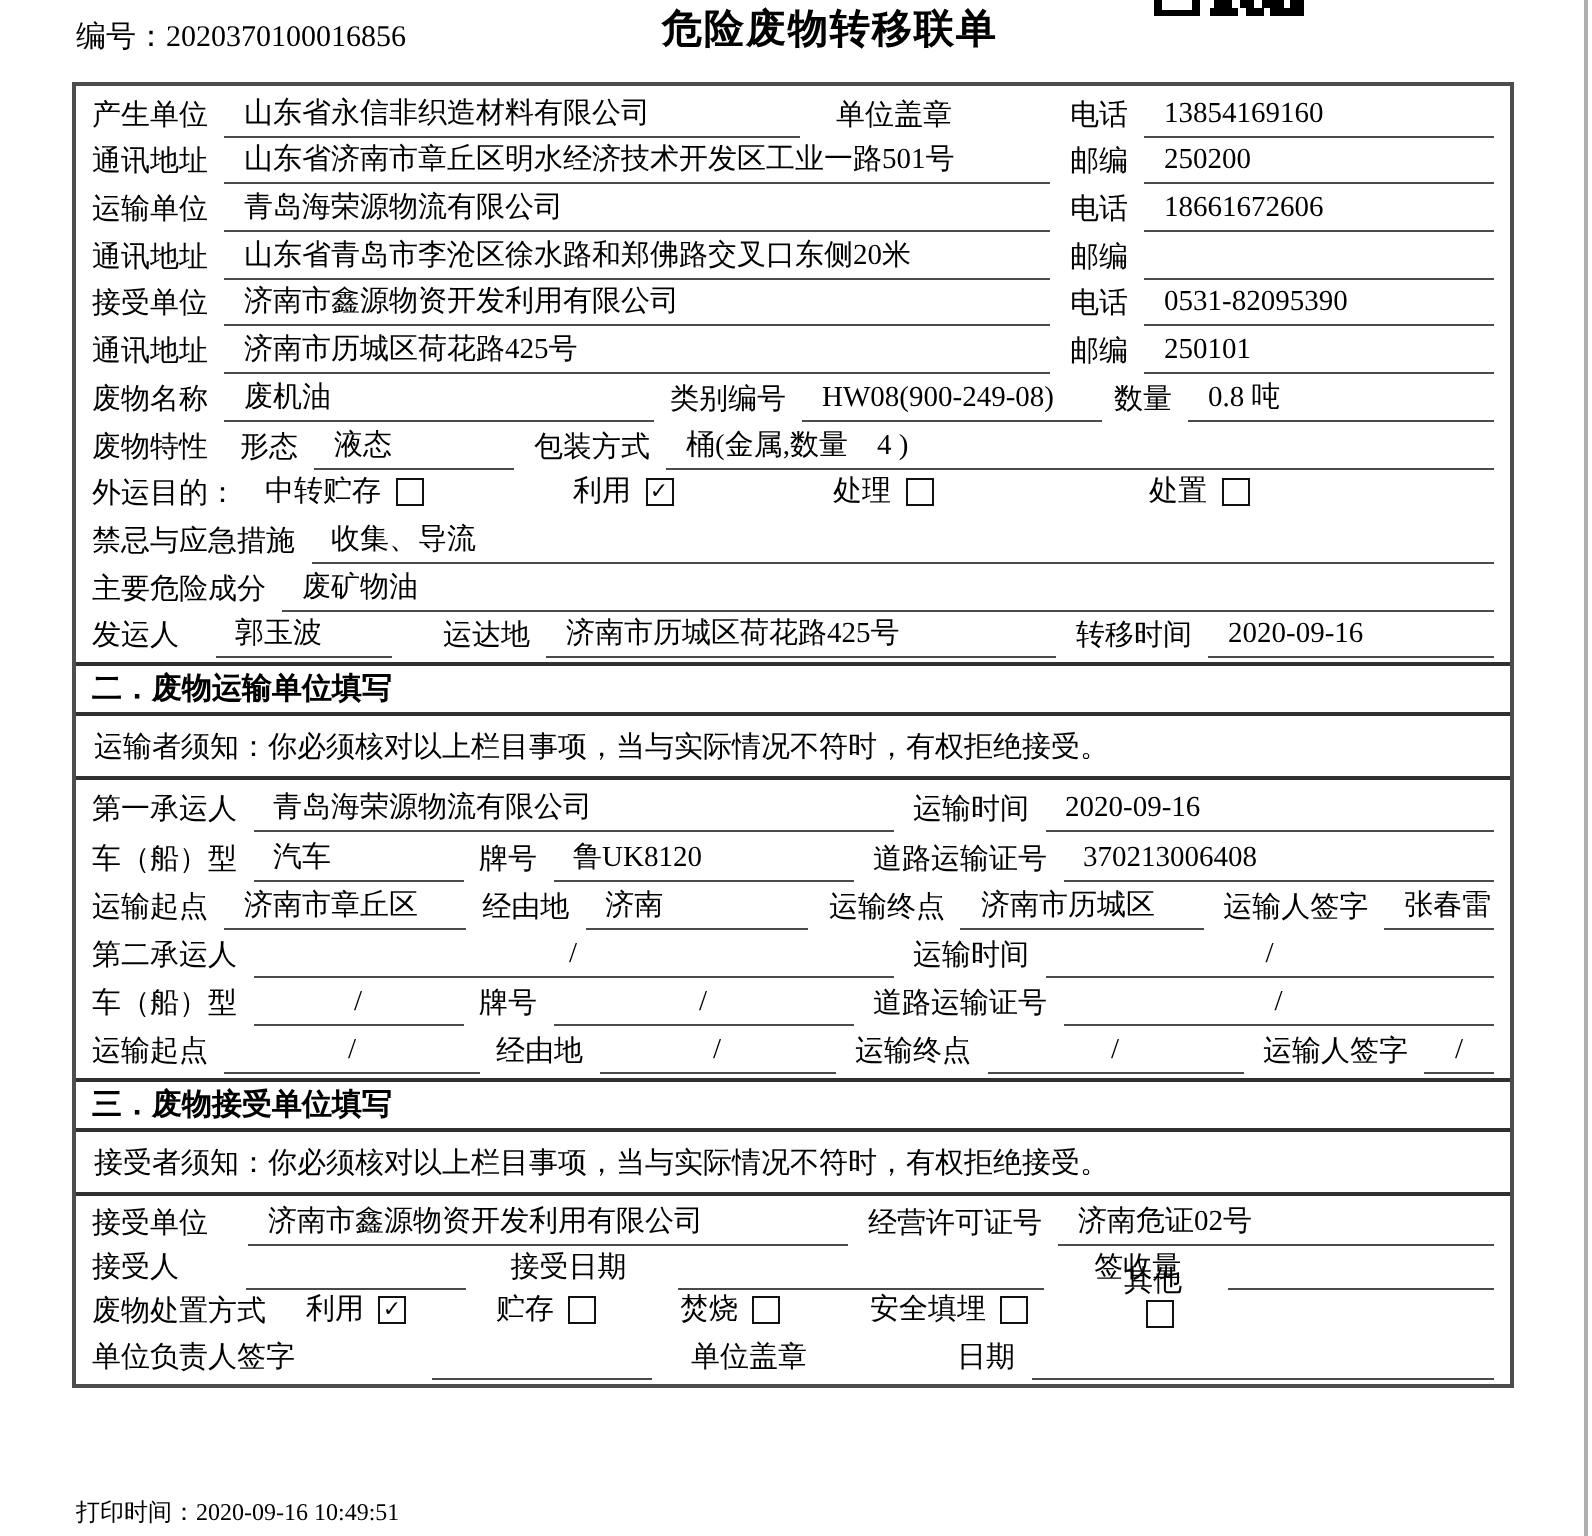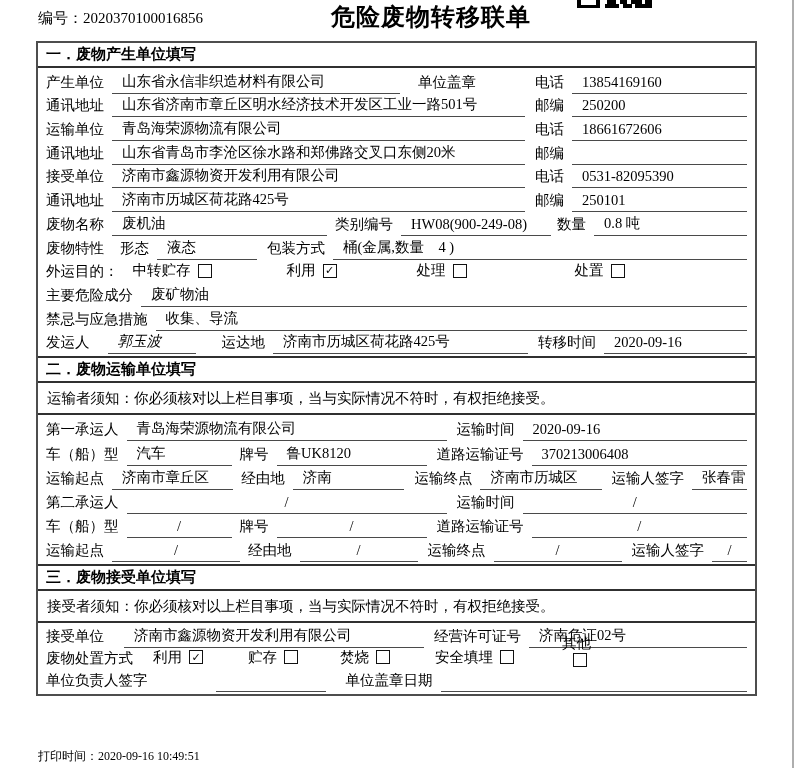--- a/index.html
+++ b/index.html
@@ -1,19 +1,19 @@
 <!DOCTYPE html>
 <html><head>
 <meta charset="utf-8">
 <style>
   html,body{margin:0;padding:0;background:#fff;}
   .page{position:relative;width:796px;height:768px;background:#fff;overflow:hidden;
         font-family:"Liberation Serif","DejaVu Serif",serif;color:#000;}
   .doc-no{position:absolute;left:38px;top:9px;font-size:15px;white-space:nowrap;}
-  .title{position:absolute;left:331px;top:1px;font-size:24px;font-weight:bold;letter-spacing:1px;
+  .title{position:absolute;left:331px;top:1px;font-size:20px;font-weight:bold;letter-spacing:1px;
          font-family:"Liberation Sans","DejaVu Sans",sans-serif;white-space:nowrap;}
   .qr{position:absolute;left:577px;top:0;width:78px;height:8px;}
   .qr i{position:absolute;background:#000;}
   .form-table{position:absolute;left:36px;top:41px;width:721px;box-sizing:border-box;
               border:2px solid #4d4d4d;background:#fff;}
   .section{border-top:2px solid #303030;}
   .section:first-child{border-top:none;}
   .sec-title{height:25px;display:flex;align-items:center;padding:0 8px;box-sizing:border-box;
              font-family:"Liberation Sans","DejaVu Sans",sans-serif;font-weight:bold;font-size:15px;
              border-bottom:2px solid #303030;}
@@ -57,21 +57,20 @@
     <i style="left:54px;top:0;width:11px;height:4px"></i>
     <i style="left:68px;top:0;width:7px;height:4px"></i>
     <i style="left:28px;top:4px;width:14px;height:4px"></i>
     <i style="left:46px;top:4px;width:9px;height:4px"></i>
     <i style="left:58px;top:4px;width:17px;height:4px"></i>
   </div>
 
   <div class="form-table">
 
     <div class="section">
-      <div class="sec-title">一．废物产生单位填写</div>
       <div class="sec-body" data-section="0">
           <div class="row">
             <span class="lbl">产生单位</span>
             <span class="fld" style="width: 288px;">山东省永信非织造材料有限公司</span>
             <span class="txt" style="margin-left: 18px;">单位盖章</span>
             <span class="sp"></span>
             <span class="lbl">电话</span>
             <span class="fld" style="width: 175px;">13854169160</span>
           </div>
           <div class="row">
@@ -132,30 +131,30 @@
             <span class="cb" style="margin-left: 80px;">
               <span class="cb-lbl">处理</span>
               <span class="cb-box"></span>
             </span>
             <span class="cb" style="margin-left: 108px;">
               <span class="cb-lbl">处置</span>
               <span class="cb-box"></span>
             </span>
           </div>
           <div class="row">
+            <span class="lbl">禁忌与应急措施</span>
+            <span class="fld grow">收集、导流</span>
+          </div>
+          <div class="row">
             <span class="lbl">主要危险成分</span>
             <span class="fld grow">废矿物油</span>
           </div>
           <div class="row">
-            <span class="lbl">禁忌与应急措施</span>
-            <span class="fld grow">收集、导流</span>
-          </div>
-          <div class="row">
             <span class="lbl">发运人</span>
-            <span class="fld" style="width: 88px; margin-left: 10px; font-style: italic;">郭玉波</span>
+            <span class="fld" style="width: 88px; margin-left: 10px;">郭玉波</span>
             <span class="lbl" style="margin-left: 26px;">运达地</span>
             <span class="fld" style="width: 255px;">济南市历城区荷花路425号</span>
             <span class="lbl" style="margin-left: 10px;">转移时间</span>
             <span class="fld grow">2020-09-16</span>
           </div>
         </div>
     </div>
 
     <div class="section">
       <div class="sec-title">二．废物运输单位填写</div>
@@ -216,20 +215,28 @@
       <div class="sec-title">三．废物接受单位填写</div>
       <div class="sec-note">接受者须知：你必须核对以上栏目事项，当与实际情况不符时，有权拒绝接受。</div>
       <div class="sec-body" data-section="2">
           <div class="row">
             <span class="lbl">接受单位</span>
             <span class="fld" style="width: 300px; margin-left: 12px;">济南市鑫源物资开发利用有限公司</span>
             <span class="lbl" style="margin-left: 10px;">经营许可证号</span>
             <span class="fld grow">济南危证02号</span>
           </div>
           <div class="row">
+            <span class="lbl">接受人</span>
+            <span class="fld" style="width: 112px; margin-left: 25px;"></span>
+            <span class="lbl" style="margin-left: 22px;">接受日期</span>
+            <span class="fld" style="width: 185px; margin-left: 18px;"></span>
+            <span class="lbl" style="margin-left: 25px;">签收量</span>
+            <span class="fld" style="width: 135px; margin-left: 15px;"></span>
+          </div>
+          <div class="row">
             <span class="lbl">废物处置方式</span>
             <span class="cb" style="margin-left: 12px;">
               <span class="cb-lbl">利用</span>
               <span class="cb-box">✓</span>
             </span>
             <span class="cb" style="margin-left: 45px;">
               <span class="cb-lbl">贮存</span>
               <span class="cb-box"></span>
             </span>
             <span class="cb" style="margin-left: 42px;">
@@ -242,21 +249,21 @@
             </span>
             <span class="cb" style="margin-left: 48px; flex-direction: column;">
               <span class="cb-lbl">其他</span>
               <span class="cb-box"></span>
             </span>
           </div>
           <div class="row">
             <span class="lbl">单位负责人签字</span>
             <span class="fld" style="width: 110px; margin-left: 60px;"></span>
             <span class="txt" style="margin-left: 20px;">单位盖章</span>
-            <span class="lbl" style=" font-family: Liberation Serif, serif;">日期</span>
+            <span class="lbl" style="margin-left: 75px; font-family: Liberation Serif, serif;">日期</span>
             <span class="fld grow"></span>
           </div>
         </div>
     </div>
 
   </div>
 
   <div class="footer"><span>打印时间：</span><span>2020-09-16 10:49:51</span></div>
 
   <div class="page-edge"></div>

